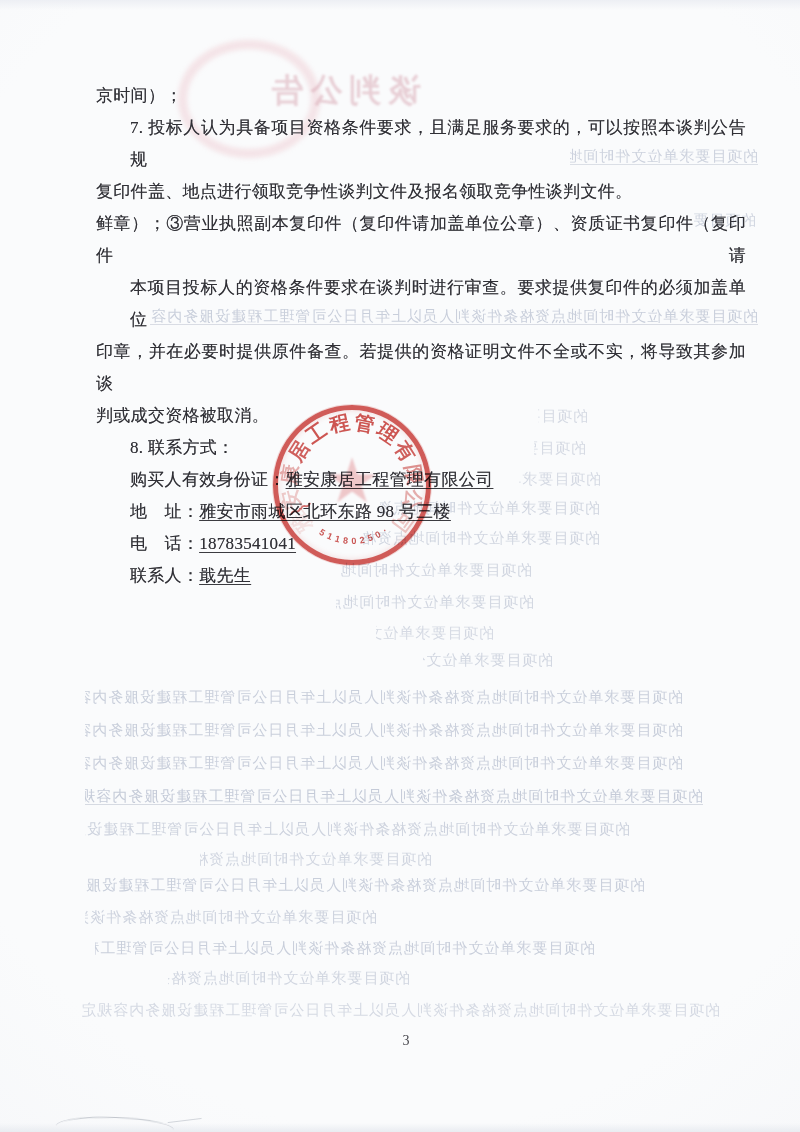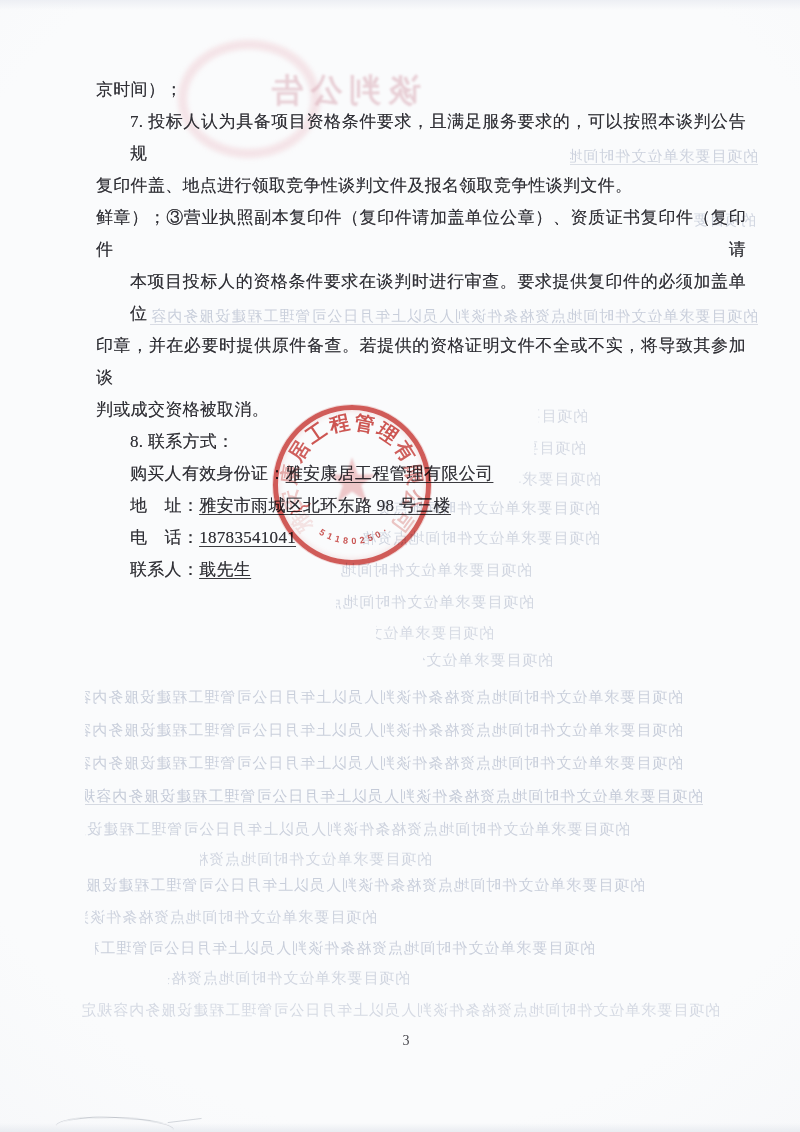--- a/index.html
+++ b/index.html
@@ -30,21 +30,21 @@
     font-size:32px;font-weight:bold;letter-spacing:7px;line-height:44px;
     color:#d9aab5;opacity:.55;filter:blur(1.1px);white-space:nowrap;
   }
   .mirror-stamp-ghost{
     position:absolute;left:178px;top:40px;width:124px;height:100px;
     border:9px solid rgba(233,178,188,.32);border-radius:50%;
     filter:blur(2.5px);
   }
   
   .body-text{
-    position:absolute;left:96px;top:74px;width:650px;
+    position:absolute;left:96px;top:80px;width:650px;
     font-size:17px;line-height:32px;color:#303036;
     text-shadow:0 0 .4px rgba(40,40,45,.55);
     letter-spacing:.3px;
   }
   .tline{white-space:nowrap;}
   .tline.ind{padding-left:34px;}
   .tline.just{white-space:normal;text-align:justify;text-align-last:justify;}
   .ul{
     text-decoration:underline;
     text-underline-offset:3px;

